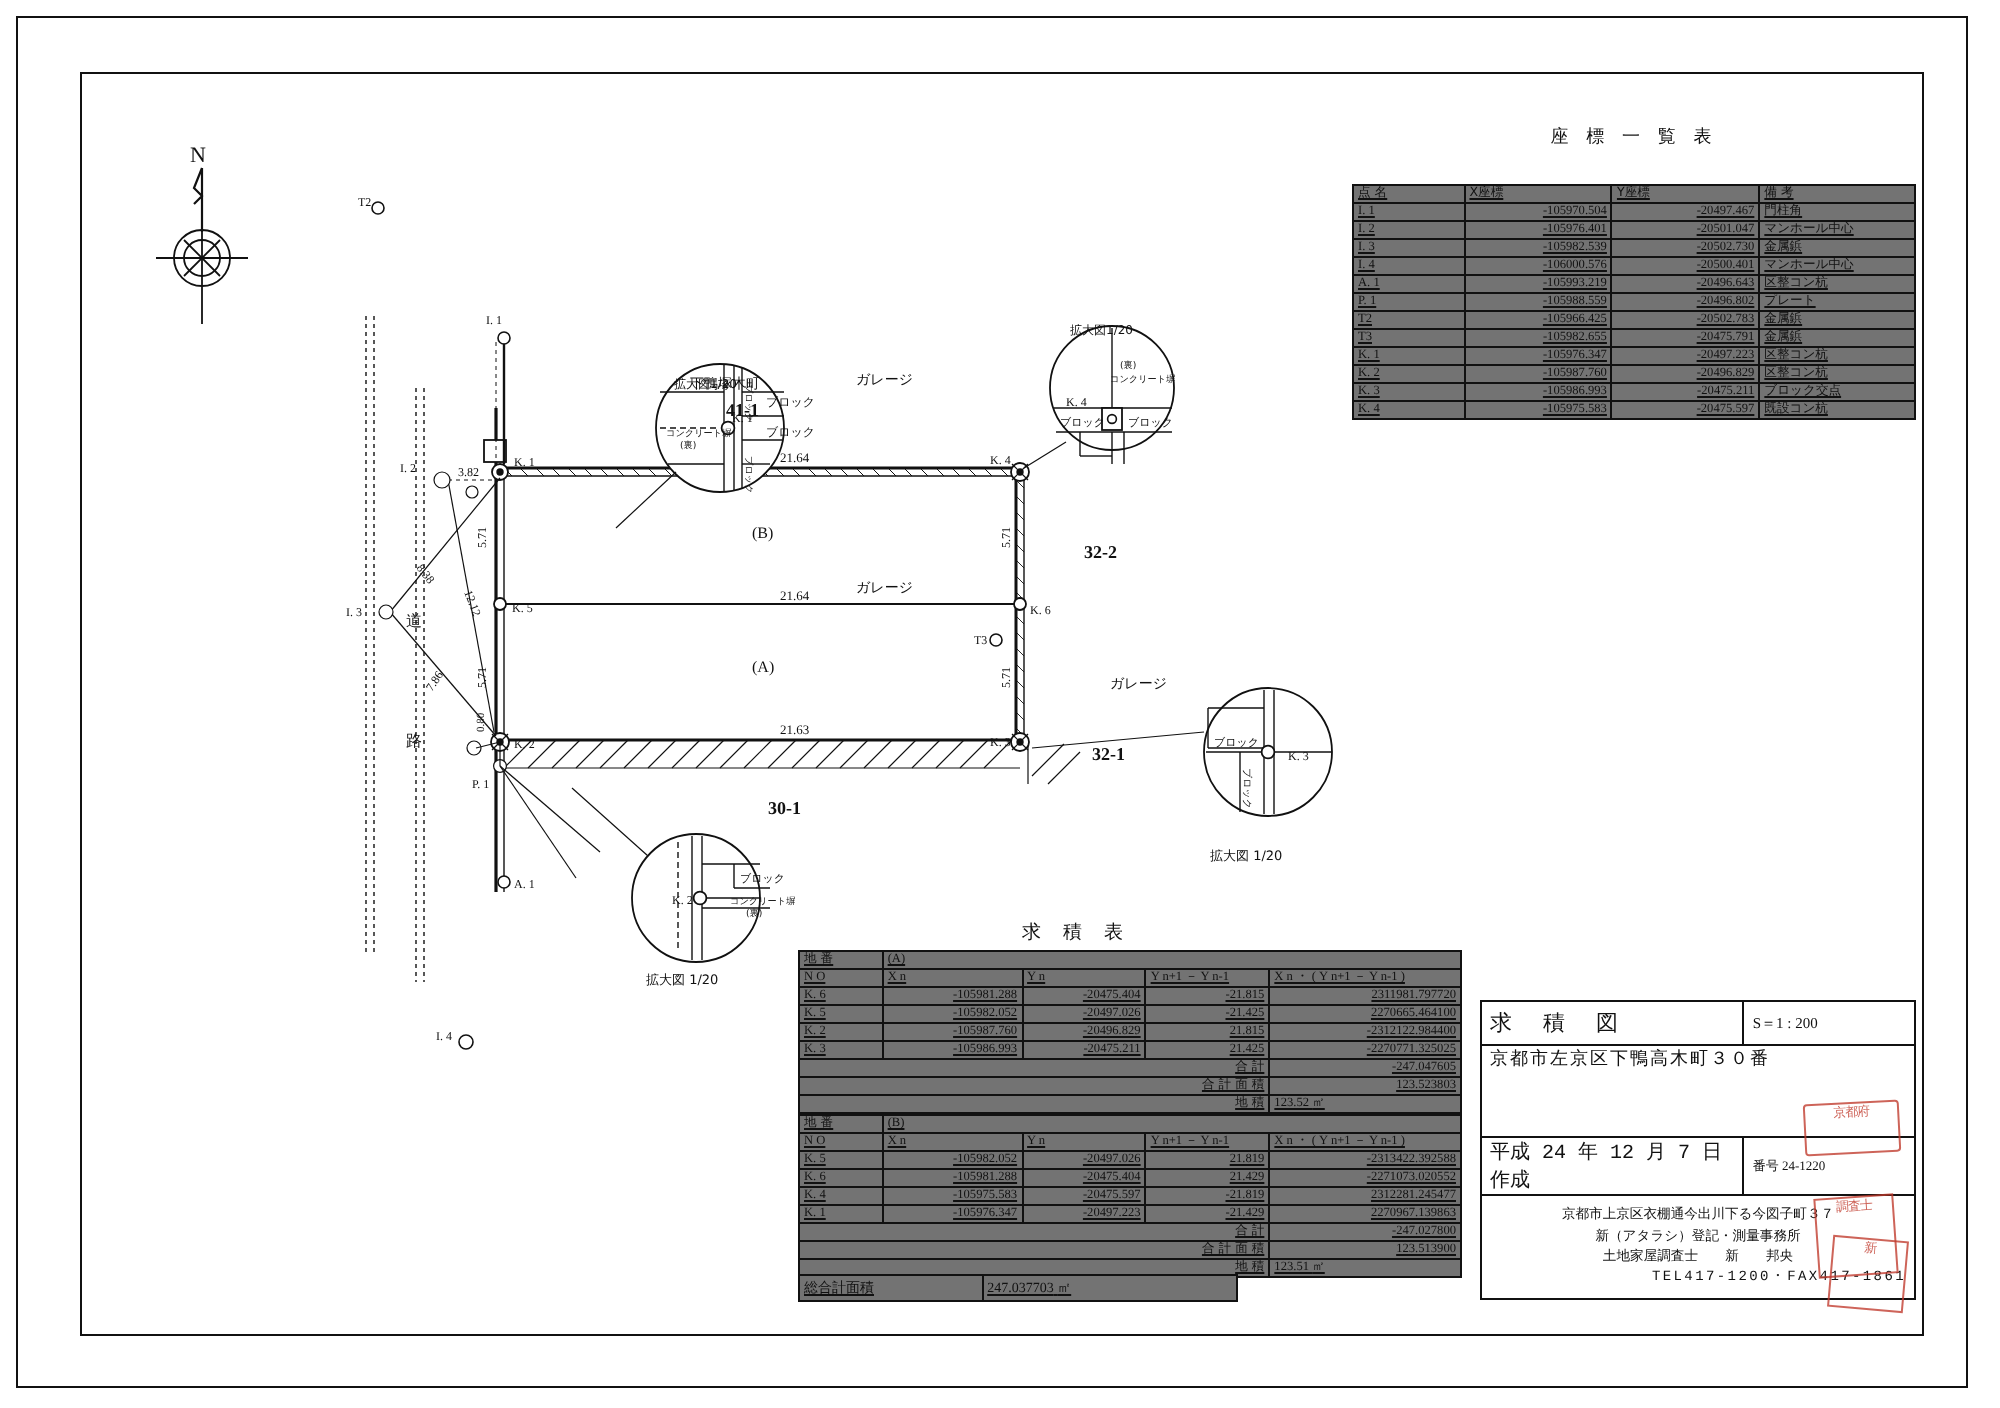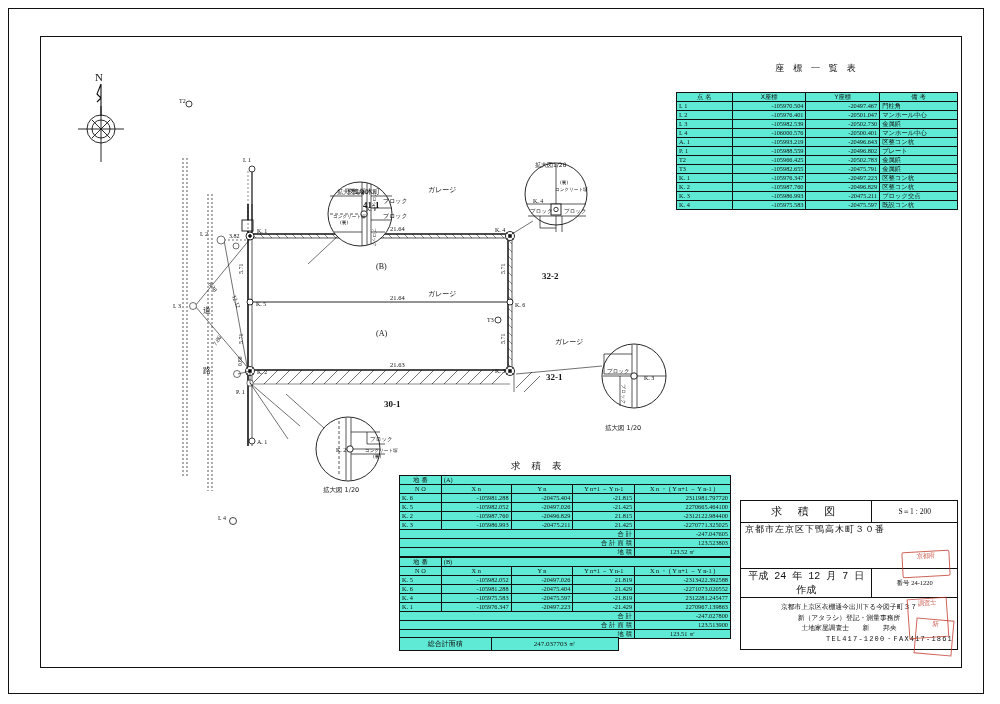--- a/index.html
+++ b/index.html
@@ -30,31 +30,32 @@
     width: 922px; height: 632px;
     border: 1px solid #111;
     box-sizing: border-box;
   }
 
   
   table.survey {
     border-collapse: collapse;
     font-size: 6.3px;
     line-height: 1.0;
-    background: #5eead4;
+    background: #737373;
+    text-decoration: underline;
   }
   table.survey td, table.survey th {
     border: 1px solid #111;
     padding: 0 2px;
     font-weight: normal;
     white-space: nowrap;
     height: 9px;
     box-sizing: border-box;
   }
-  .ctr { text-align: center; }
+  .ctr { text-align: left; }
   .rgt { text-align: right; }
   .lft { text-align: left; }
   .jp { font-family: "DejaVu Sans", "Liberation Sans", sans-serif; }
 
   
   #coord-block {
     position: absolute;
     left: 676px; top: 62px;
     width: 282px;
   }

